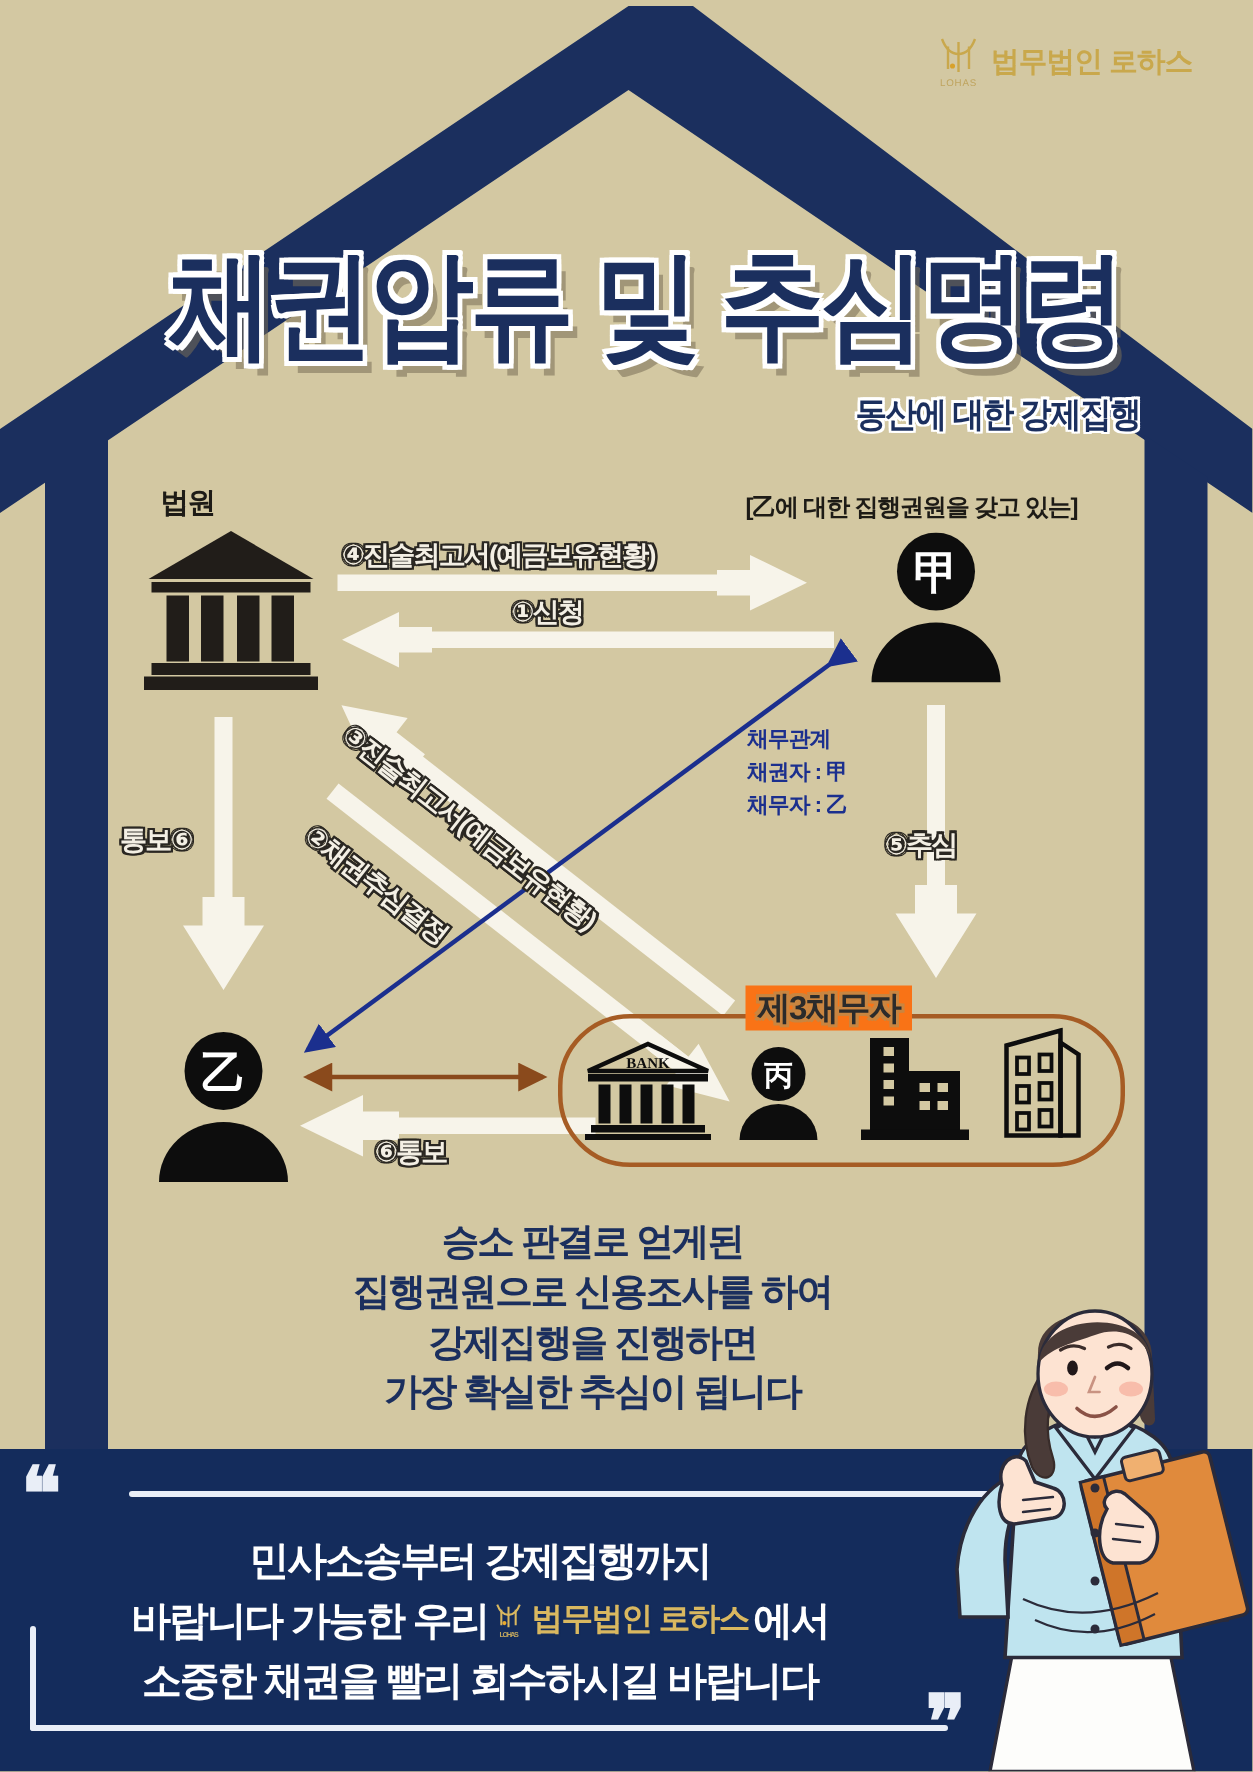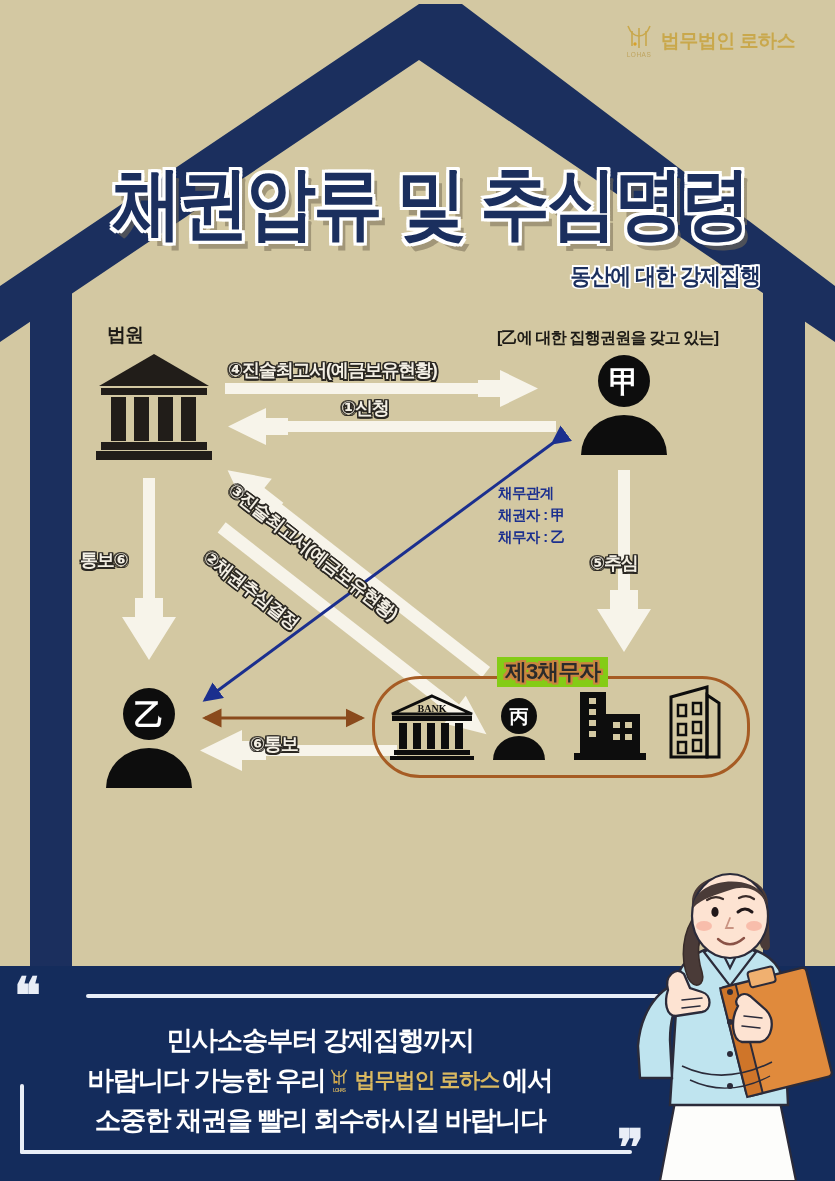--- a/index.html
+++ b/index.html
@@ -207,27 +207,27 @@
   </div>
   <div class="abs" style="left:213px;top:545px;transform:rotate(38deg);transform-origin:left top;">
     <span class="flow-label">②채권추심결정</span>
   </div>
   <div class="abs" style="left:80px;top:548px;">
     <span class="flow-label">통보⑥</span>
   </div>
   <div class="abs" style="left:590px;top:551px;">
     <span class="flow-label">⑤추심</span>
   </div>
-  <div class="abs" style="left:250px;top:732px;">
+  <div class="abs" style="left:250px;top:756px;">
     <span class="flow-label">⑥통보</span>
   </div>
 
   <div class="abs" style="left:372px;top:676px;width:372px;height:96px;
        border:3px solid #a65c24;border-radius:48px;"></div>
-  <div class="abs" style="left:497px;top:657px;background:#84cc16;padding:0 8px;">
+  <div class="abs" style="left:497px;top:657px;background:#f97316;padding:0 8px;">
     <span class="third-title">제3채무자</span>
   </div>
 
   <svg class="abs" style="left:390px;top:692px;" width="84" height="68" viewBox="0 0 84 68">
     <polygon points="42,4 82,22 2,22" fill="none" stroke="#0d0d0d" stroke-width="3"></polygon>
     <text x="42" y="20" text-anchor="middle" font-size="10" fill="#0d0d0d" font-family="Liberation Serif, serif" font-weight="700">BANK</text>
     <rect x="2" y="24" width="80" height="5" fill="#0d0d0d"></rect>
     <rect x="9" y="31" width="8" height="26" fill="#0d0d0d"></rect>
     <rect x="23" y="31" width="8" height="26" fill="#0d0d0d"></rect>
     <rect x="37" y="31" width="8" height="26" fill="#0d0d0d"></rect>
@@ -261,20 +261,26 @@
     <polygon points="8,12 44,2 44,72 8,72" fill="none" stroke="#0d0d0d" stroke-width="3"></polygon>
     <polygon points="44,10 56,18 56,72 44,72" fill="none" stroke="#0d0d0d" stroke-width="3"></polygon>
     <rect x="15" y="20" width="8" height="11" fill="none" stroke="#0d0d0d" stroke-width="2.5"></rect>
     <rect x="30" y="18" width="8" height="11" fill="none" stroke="#0d0d0d" stroke-width="2.5"></rect>
     <rect x="15" y="39" width="8" height="11" fill="none" stroke="#0d0d0d" stroke-width="2.5"></rect>
     <rect x="30" y="37" width="8" height="11" fill="none" stroke="#0d0d0d" stroke-width="2.5"></rect>
     <rect x="15" y="57" width="8" height="11" fill="none" stroke="#0d0d0d" stroke-width="2.5"></rect>
     <rect x="30" y="55" width="8" height="11" fill="none" stroke="#0d0d0d" stroke-width="2.5"></rect>
   </svg>
 
+  <div class="abs" id="closing-text">
+    <div>승소 판결로 얻게된</div>
+    <div>집행권원으로 신용조사를 하여</div>
+    <div>강제집행을 진행하면</div>
+    <div>가장 확실한 추심이 됩니다</div>
+  </div>
 
   <div class="abs" id="bottom-banner"></div>
 
   <svg class="abs" style="left:0;top:966px;" width="835" height="215" viewBox="0 0 835 215">
     <path d="M88 30 L715 30 L715 92" fill="none" stroke="#e9eef7" stroke-width="4" stroke-linecap="round"></path>
     <path d="M22 186 L22 120" fill="none" stroke="#e9eef7" stroke-width="4" stroke-linecap="round"></path>
     <path d="M22 186 L630 186" fill="none" stroke="#e9eef7" stroke-width="4" stroke-linecap="round"></path>
   </svg>
   <div class="abs" style="left:14px;top:971px;">
     <span class="quote-mark">❝</span>

